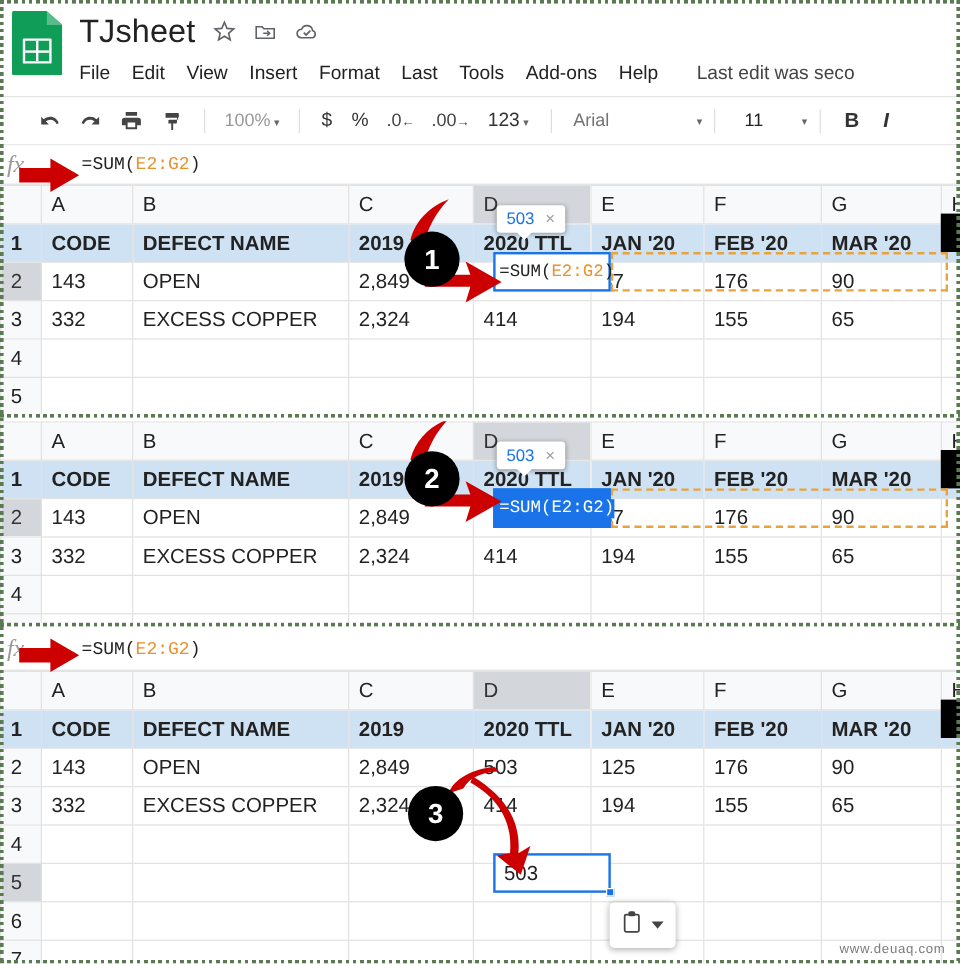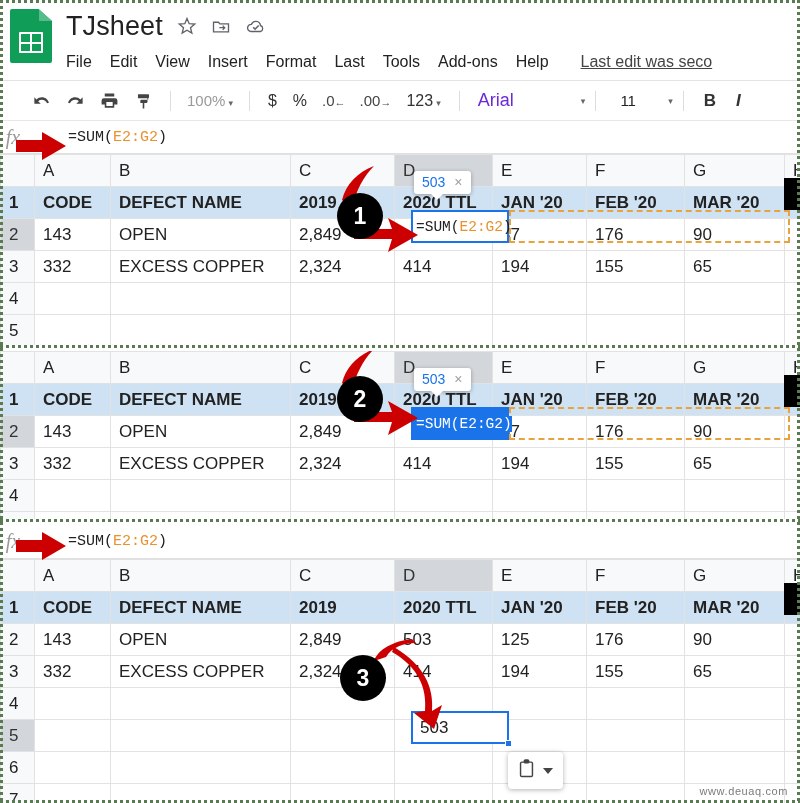--- a/index.html
+++ b/index.html
@@ -54,38 +54,38 @@
   }
 
   .title-block { display: flex; flex-direction: column; justify-content: flex-start; }
   .title-row { display: flex; align-items: center; gap: 14px; height: 40px; }
   .doc-title { font-size: 27px; color: #222; letter-spacing: .1px; }
   .hdr-icon { color: #5f6368; font-size: 20px; line-height: 1; cursor: pointer; }
   .hdr-icon svg { display:block; }
 
   .menubar { display: flex; align-items: center; gap: 18px; height: 32px; }
   .menu-item { font-size: 16px; color: #222; cursor: pointer; white-space: nowrap; }
-  .last-edit { font-size: 16px; color: #444; text-decoration: underline; margin-left: 14px; white-space: nowrap; }
+  .last-edit { font-size: 16px; color: #444; margin-left: 14px; white-space: nowrap; }
 
   
   .toolbar {
     display: flex; align-items: center; height: 40px;
     border-top: 1px solid #e4e4e4;
     padding-left: 24px; gap: 0px; background: #fff;
   }
   .tb-btn {
     display: flex; align-items: center; justify-content: center;
     width: 34px; height: 30px; color: #444; font-size: 17px; cursor: pointer;
   }
   .tb-sep { width: 1px; height: 20px; background: #ddd; margin: 0 10px; }
   .tb-zoom { font-size: 15px; color: #999; padding: 0 6px; cursor: pointer; }
   .tb-text { font-size: 16px; color: #333; padding: 0 8px; cursor: pointer; white-space: nowrap; }
   .tb-sub { font-size: 15px; color: #444; padding: 0 7px; cursor: pointer; position: relative; }
   .caret { font-size: 9px; color: #666; margin-left: 3px; }
-  .tb-font { font-size: 18px; color: #6d28d9; width: 108px; padding-left: 8px; cursor: pointer; }
+  .tb-font { font-size: 15px; color: #737373; width: 108px; padding-left: 8px; cursor: pointer; }
   .tb-size { font-size: 15px; color: #222; width: 44px; text-align: center; cursor: pointer; }
   .tb-bold { font-weight: bold; font-size: 17px; padding: 0 10px; cursor: pointer; color:#333; }
   .tb-ital { font-style: italic; font-weight: bold; font-size: 17px; padding: 0 10px; cursor: pointer; color:#333;}
 
   
   .formula-bar {
     display: flex; align-items: center; height: 34px;
     border-top: 1px solid #e8e8e8; border-bottom: 1px solid #e0e0e0;
     background: #fff; position: relative;
   }

